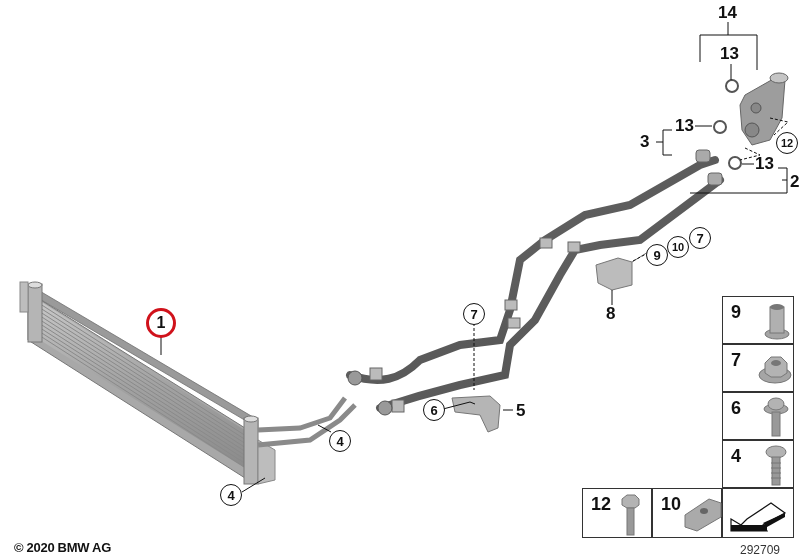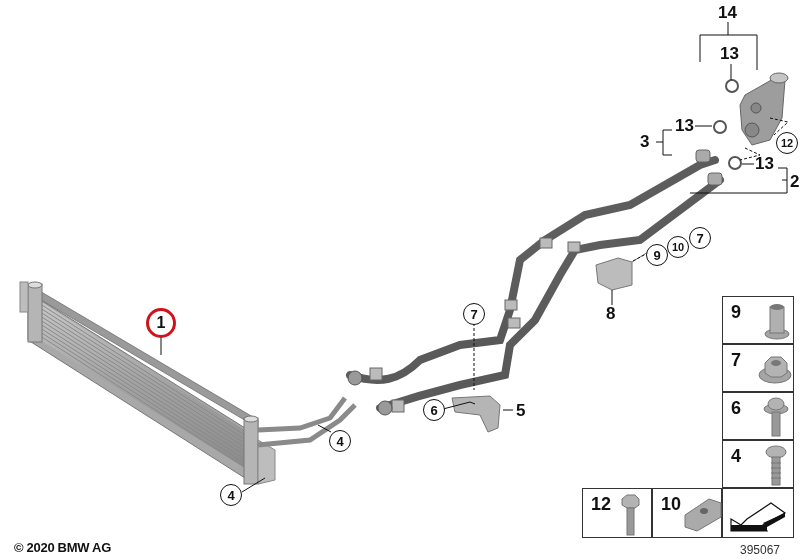--- a/index.html
+++ b/index.html
@@ -222,14 +222,14 @@
   </div>
   <div class="legend-cell" style="left:722px;top:488px;width:72px;height:50px;">
     <svg style="position:absolute;left:4px;top:6px" width="64" height="40">
       <polygon points="4,24 14,30 20,24 44,8 58,18 36,30 40,36 4,36" fill="#fff" stroke="#111" stroke-width="1.2"></polygon>
       <polygon points="4,30 40,30 40,36 4,36" fill="#111"></polygon>
       <polygon points="36,28 58,18 58,22 40,32" fill="#111"></polygon>
     </svg>
   </div>
 
   <div class="footer-left">© 2020 BMW AG</div>
-  <div class="footer-right">395067</div>
+  <div class="footer-right">292709</div>
 </div>
 
 </body></html>

